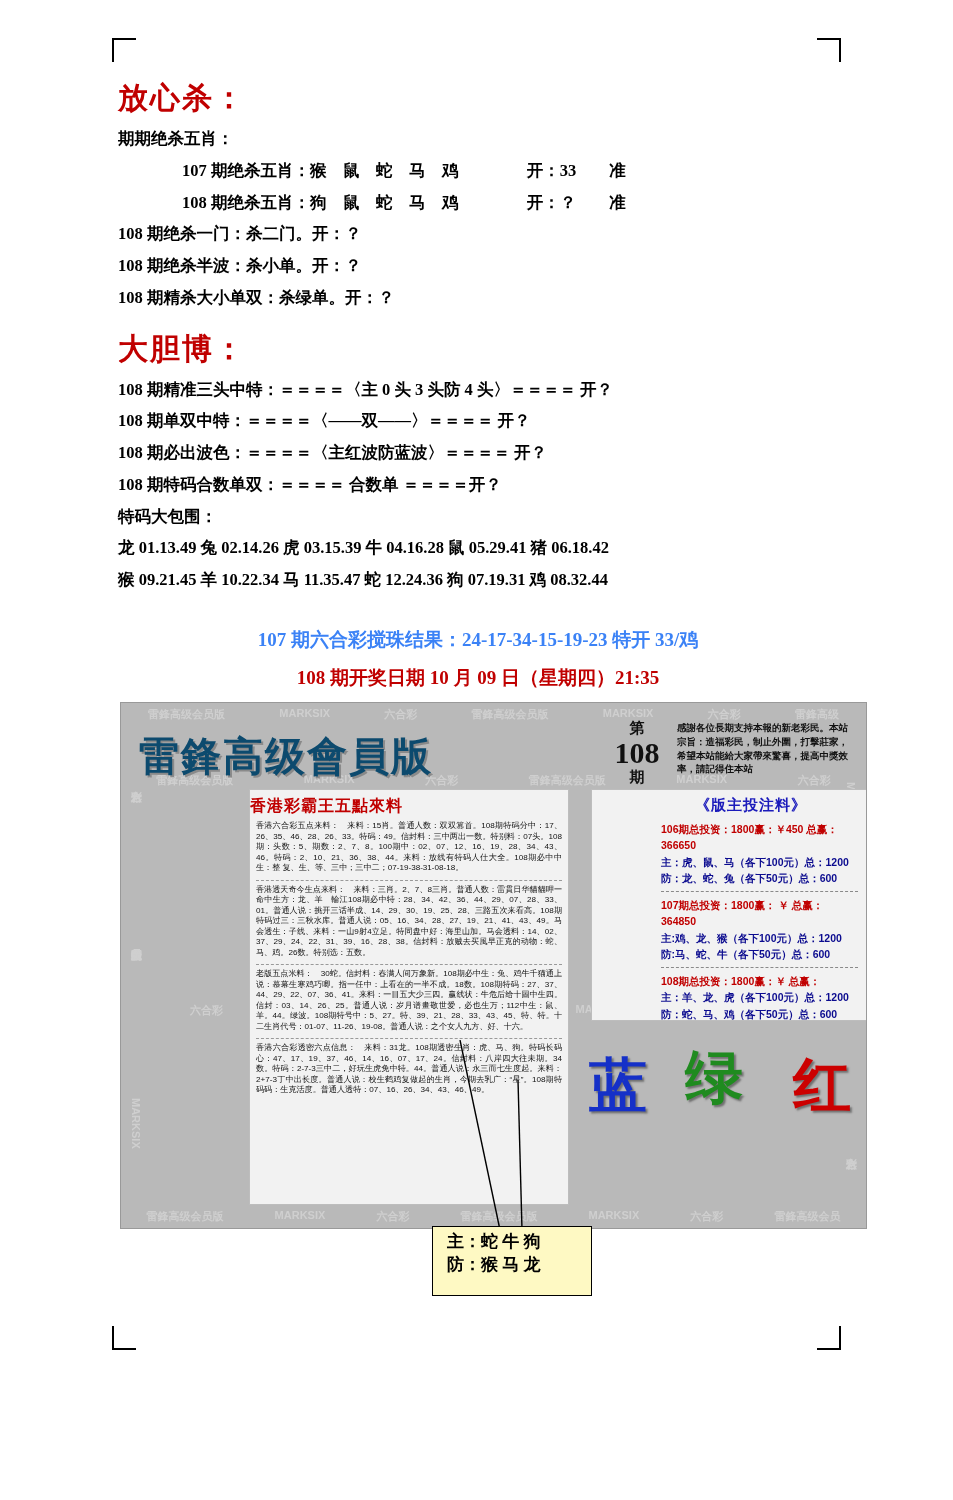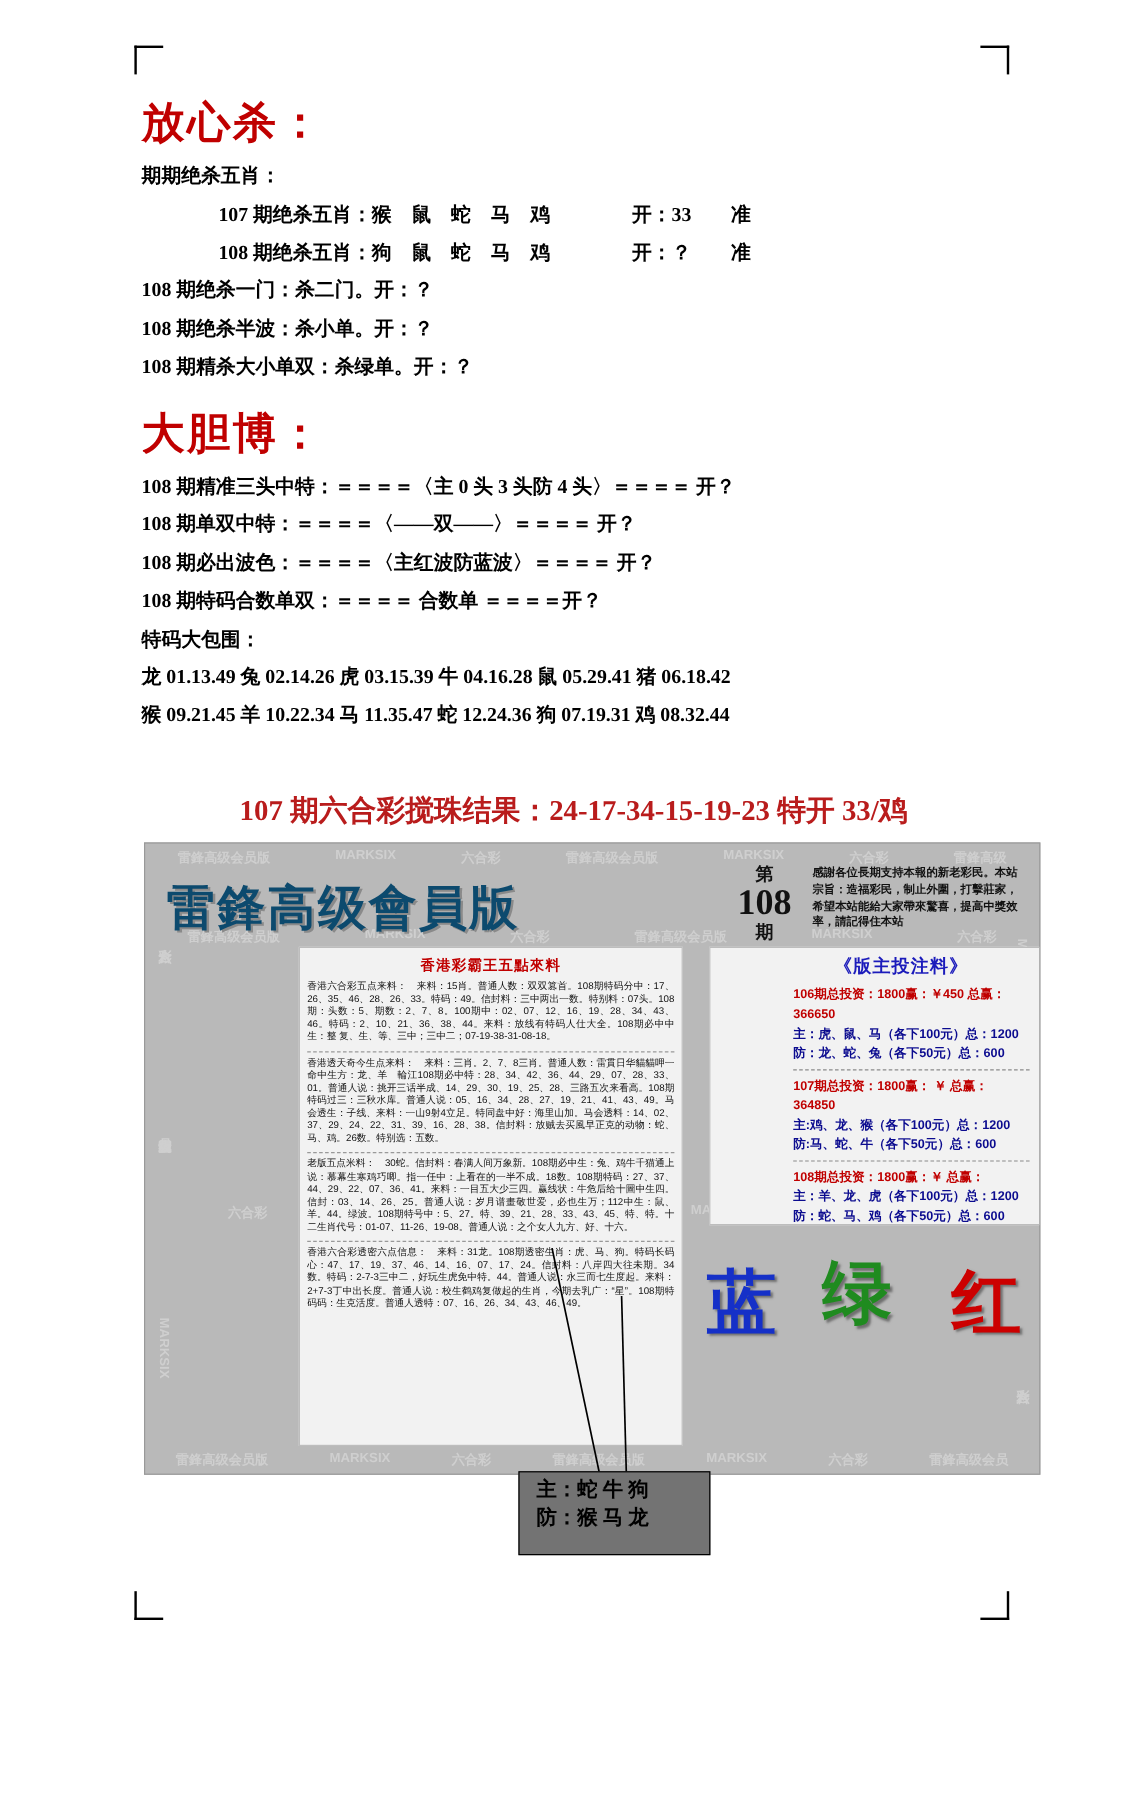--- a/index.html
+++ b/index.html
@@ -15,29 +15,29 @@
   
   .crop{position:absolute;border-color:#000;}
   .crop-tl{left:112px;top:38px;width:22px;height:22px;border-left:2px solid #000;border-top:2px solid #000;}
   .crop-tr{right:112px;top:38px;width:22px;height:22px;border-right:2px solid #000;border-top:2px solid #000;}
   .crop-bl{left:112px;bottom:150px;width:22px;height:22px;border-left:2px solid #000;border-bottom:2px solid #000;}
   .crop-br{right:112px;bottom:150px;width:22px;height:22px;border-right:2px solid #000;border-bottom:2px solid #000;}
 
   .content{position:absolute;left:118px;top:60px;width:720px;}
 
   h1.red{
-    color:#c00000;font-size:36px;font-weight:bold;margin:18px 0 8px 0;
+    color:#c00000;font-size:30px;font-weight:bold;margin:18px 0 8px 0;
     font-family:"Liberation Serif", serif;letter-spacing:2px;
   }
   .line{font-size:16.5px;color:#000;font-weight:bold;margin:7px 0;line-height:1.5;}
   .indent{margin-left:64px;}
   .sp-lg{display:inline-block;width:60px;}
 
   .result-line{
-    text-align:center;font-size:24px;font-weight:bold;margin-top:50px;color:#b91c1c;
+    text-align:center;font-size:19px;font-weight:bold;margin-top:34px;color:#3b82f6;
   }
   .date-line{
     text-align:center;font-size:19px;font-weight:bold;color:#c00000;margin-top:12px;
   }
 
   
   .poster{
     position:absolute;left:120px;top:702px;width:745px;height:525px;
     background:#b9b9b9;
     border:1px solid #999;
@@ -71,21 +71,21 @@
 
   .col-left{
     position:absolute;left:128px;top:86px;width:318px;height:414px;
     background:#f2f2f2;border:1px solid #bdbdbd;
   }
   .col-right{
     position:absolute;left:470px;top:86px;width:290px;height:230px;
     background:#f2f2f2;border:1px solid #bdbdbd;
   }
   .col-left h2{
-    margin:6px 0 4px 0;text-align:center;color:#c00000;font-size:12px;
+    margin:6px 0 4px 0;text-align:left;color:#c00000;font-size:16px;
     font-family:Liberation Mono, monospace;font-weight:bold;letter-spacing:1px;
   }
   .col-right h2{
     margin:6px 0 6px 0;text-align:center;color:#1b1bbb;font-size:15px;
     font-family:"Liberation Serif", serif;font-weight:bold;letter-spacing:1px;padding-left:28px;
   }
   .blk{font-size:8.1px;line-height:1.3;color:#111;padding:0 6px;margin-bottom:6px;
        text-align:justify;}
   .hr{border:0;border-top:1px dashed #999;margin:4px 6px;}
 
@@ -99,21 +99,21 @@
     font-family:"Liberation Serif", serif;font-weight:bold;font-size:58px;
     letter-spacing:6px;
   }
   .cw{position:absolute;}
   .cw.blue{left:0;top:14px;color:#1530c8;text-shadow:2px 2px 2px #6f6f6f;}
   .cw.green{left:96px;top:6px;color:#1f8b1f;text-shadow:2px 2px 2px #6f6f6f;}
   .cw.red{left:204px;top:14px;color:#cc0000;text-shadow:2px 2px 2px #6f6f6f;}
 
   .callout{
     position:absolute;left:432px;top:1226px;width:160px;height:70px;
-    border:1px solid #000;background:#737373;
+    border:1px solid #000;background:#fef9c3;
     font-family:"Liberation Serif", serif;font-weight:bold;font-size:17px;
     color:#000;line-height:1.35;padding:4px 0 0 14px;box-sizing:border-box;
   }
   .leader{position:absolute;left:400px;top:1040px;width:220px;height:200px;}
 </style>
 </head>
 <body>
 
 <div class="page">
 

